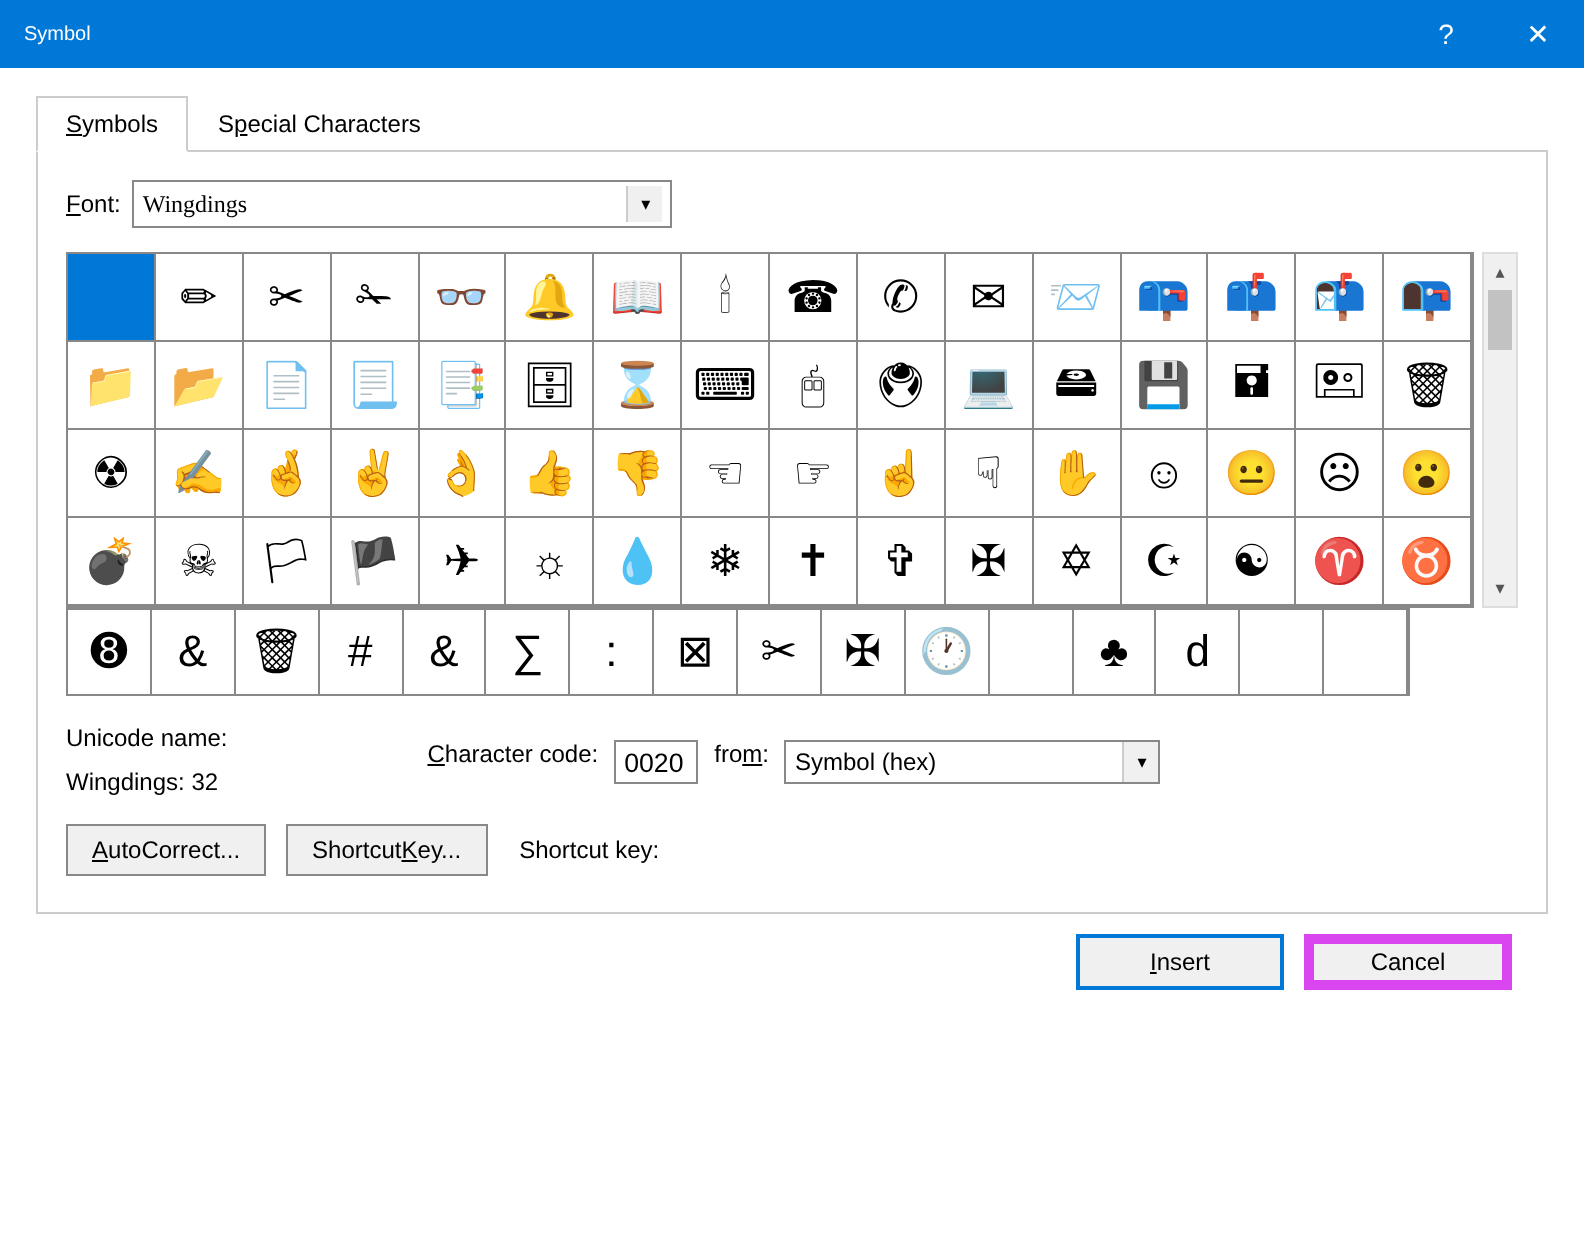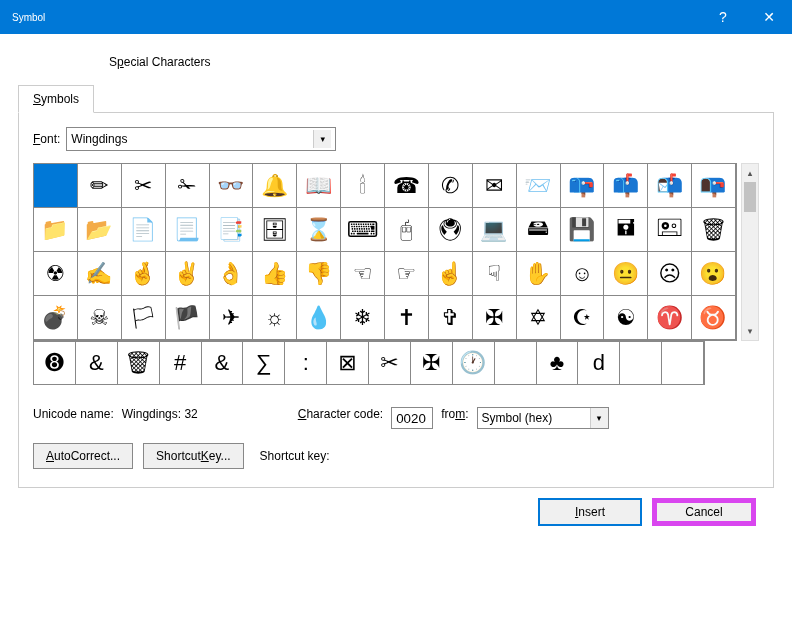--- a/index.html
+++ b/index.html
@@ -3,42 +3,42 @@
 <meta charset="utf-8">
 <style>
 * { box-sizing: border-box; margin: 0; padding: 0; }
 body { font-family: "Segoe UI", Tahoma, sans-serif; font-size: 12px; background: #fff; width: 792px; height: 618px; overflow: hidden; }
 .titlebar { background: #0078d7; color: #fff; height: 34px; display: flex; align-items: center; padding: 0 0 0 12px; }
 .titlebar-title { flex: 1; font-size: 10px; }
 .titlebar-btn { width: 46px; height: 34px; display: flex; align-items: center; justify-content: center; color: #fff; font-size: 14px; }
 .content { padding: 14px 18px 12px 18px; }
 .tabs { display: flex; border-bottom: 1px solid #ccc; }
 .tab { padding: 6px 14px; border: 1px solid transparent; border-bottom: none; cursor: pointer; font-size: 12px; }
-.tab.active { border-color: #ccc; background: #fff; border-bottom: 1px solid #fff; margin-bottom: -1px; margin-top: 37px; }
+.tab.active { border-color: #ccc; background: #fff; border-bottom: 1px solid #fff; margin-bottom: -1px; }
 .panel { border: 1px solid #ccc; border-top: none; padding: 14px 14px 18px 14px; }
 .font-row { display: flex; align-items: center; gap: 6px; margin-bottom: 12px; }
 .font-label { font-size: 12px; }
-.font-select { flex: 0 0 270px; height: 24px; border: 1px solid #888; padding: 2px 4px; display: flex; align-items: center; justify-content: space-between; background: #fff; }
+.font-select { flex: 0 0 270px; height: 24px; border: 1px solid #888; padding: 2px 4px; display: flex; align-items: center; justify-content: space-between; background: #fff; font-family: Liberation Serif, serif; }
 .dropdown-btn { width: 18px; height: 100%; display: flex; align-items: center; justify-content: center; border-left: 1px solid #ccc; background: #f0f0f0; font-size: 9px; }
 .grid-wrap { display: flex; gap: 4px; }
 .sym-grid { display: grid; grid-template-columns: repeat(16, 1fr); grid-template-rows: repeat(4, 44px); border: 1px solid #888; flex: 1; }
 .sym-cell { border-right: 1px solid #888; border-bottom: 1px solid #888; display: flex; align-items: center; justify-content: center; font-size: 22px; cursor: pointer; background: #fff; }
 .sym-cell.selected { background: #0078d7; color: #fff; }
 .scroll { width: 18px; display: flex; flex-direction: column; border: 1px solid #ddd; background: #f0f0f0; }
 .scroll-btn { height: 18px; display: flex; align-items: center; justify-content: center; font-size: 9px; color: #555; }
 .scroll-track { flex: 1; position: relative; }
 .scroll-thumb { position: absolute; top: 0; left: 2px; right: 2px; height: 30px; background: #c2c2c2; }
 .recent-label { margin: 18px 0 4px 0; font-size: 12px; }
 .recent-grid { display: grid; grid-template-columns: repeat(16, 1fr); grid-template-rows: 42px; border: 1px solid #888; width: 672px; }
 .recent-cell { border-right: 1px solid #888; display: flex; align-items: center; justify-content: center; font-size: 22px; cursor: pointer; }
 .info-row { display: flex; margin-top: 14px; gap: 100px;}
-.info-left { display: flex; flex-direction: row; gap: 8px; font-size: 12px; align-items: center; }
+.info-left { display: flex; flex-direction: column; gap: 8px; font-size: 12px; }
 .info-right { display: flex; align-items: flex-start; gap: 8px; font-size: 12px; flex-wrap: wrap; padding-top: 8px; }
 .code-input { width: 42px; height: 22px; border: 1px solid #888; padding: 2px 4px; }
-.from-select { width: 132px; height: 22px; border: 1px solid #888; display: flex; align-items: center; justify-content: space-between; padding: 0 0 0 4px; }
+.from-select { width: 188px; height: 22px; border: 1px solid #888; display: flex; align-items: center; justify-content: space-between; padding: 0 0 0 4px; }
 .btn-row { display: flex; gap: 10px; margin-top: 14px; align-items: center; }
 .btn { height: 26px; padding: 0 12px; border: 1px solid #888; background: #f0f0f0; cursor: pointer; font-size: 12px; display: flex; align-items: center; }
 .shortcut-label { font-size: 12px; margin-left: 6px; }
 .footer { display: flex; justify-content: flex-end; gap: 10px; padding: 10px 18px 0 18px; }
 .btn-foot { width: 104px; height: 28px; border: 5px solid #d946ef; background: #f0f0f0; display: flex; align-items: center; justify-content: center; font-size: 12px; cursor: pointer; }
 .btn-foot.primary { border: 2px solid #0078d7; }
 .u { text-decoration: underline; }
 </style>
 </head>
 <body>

